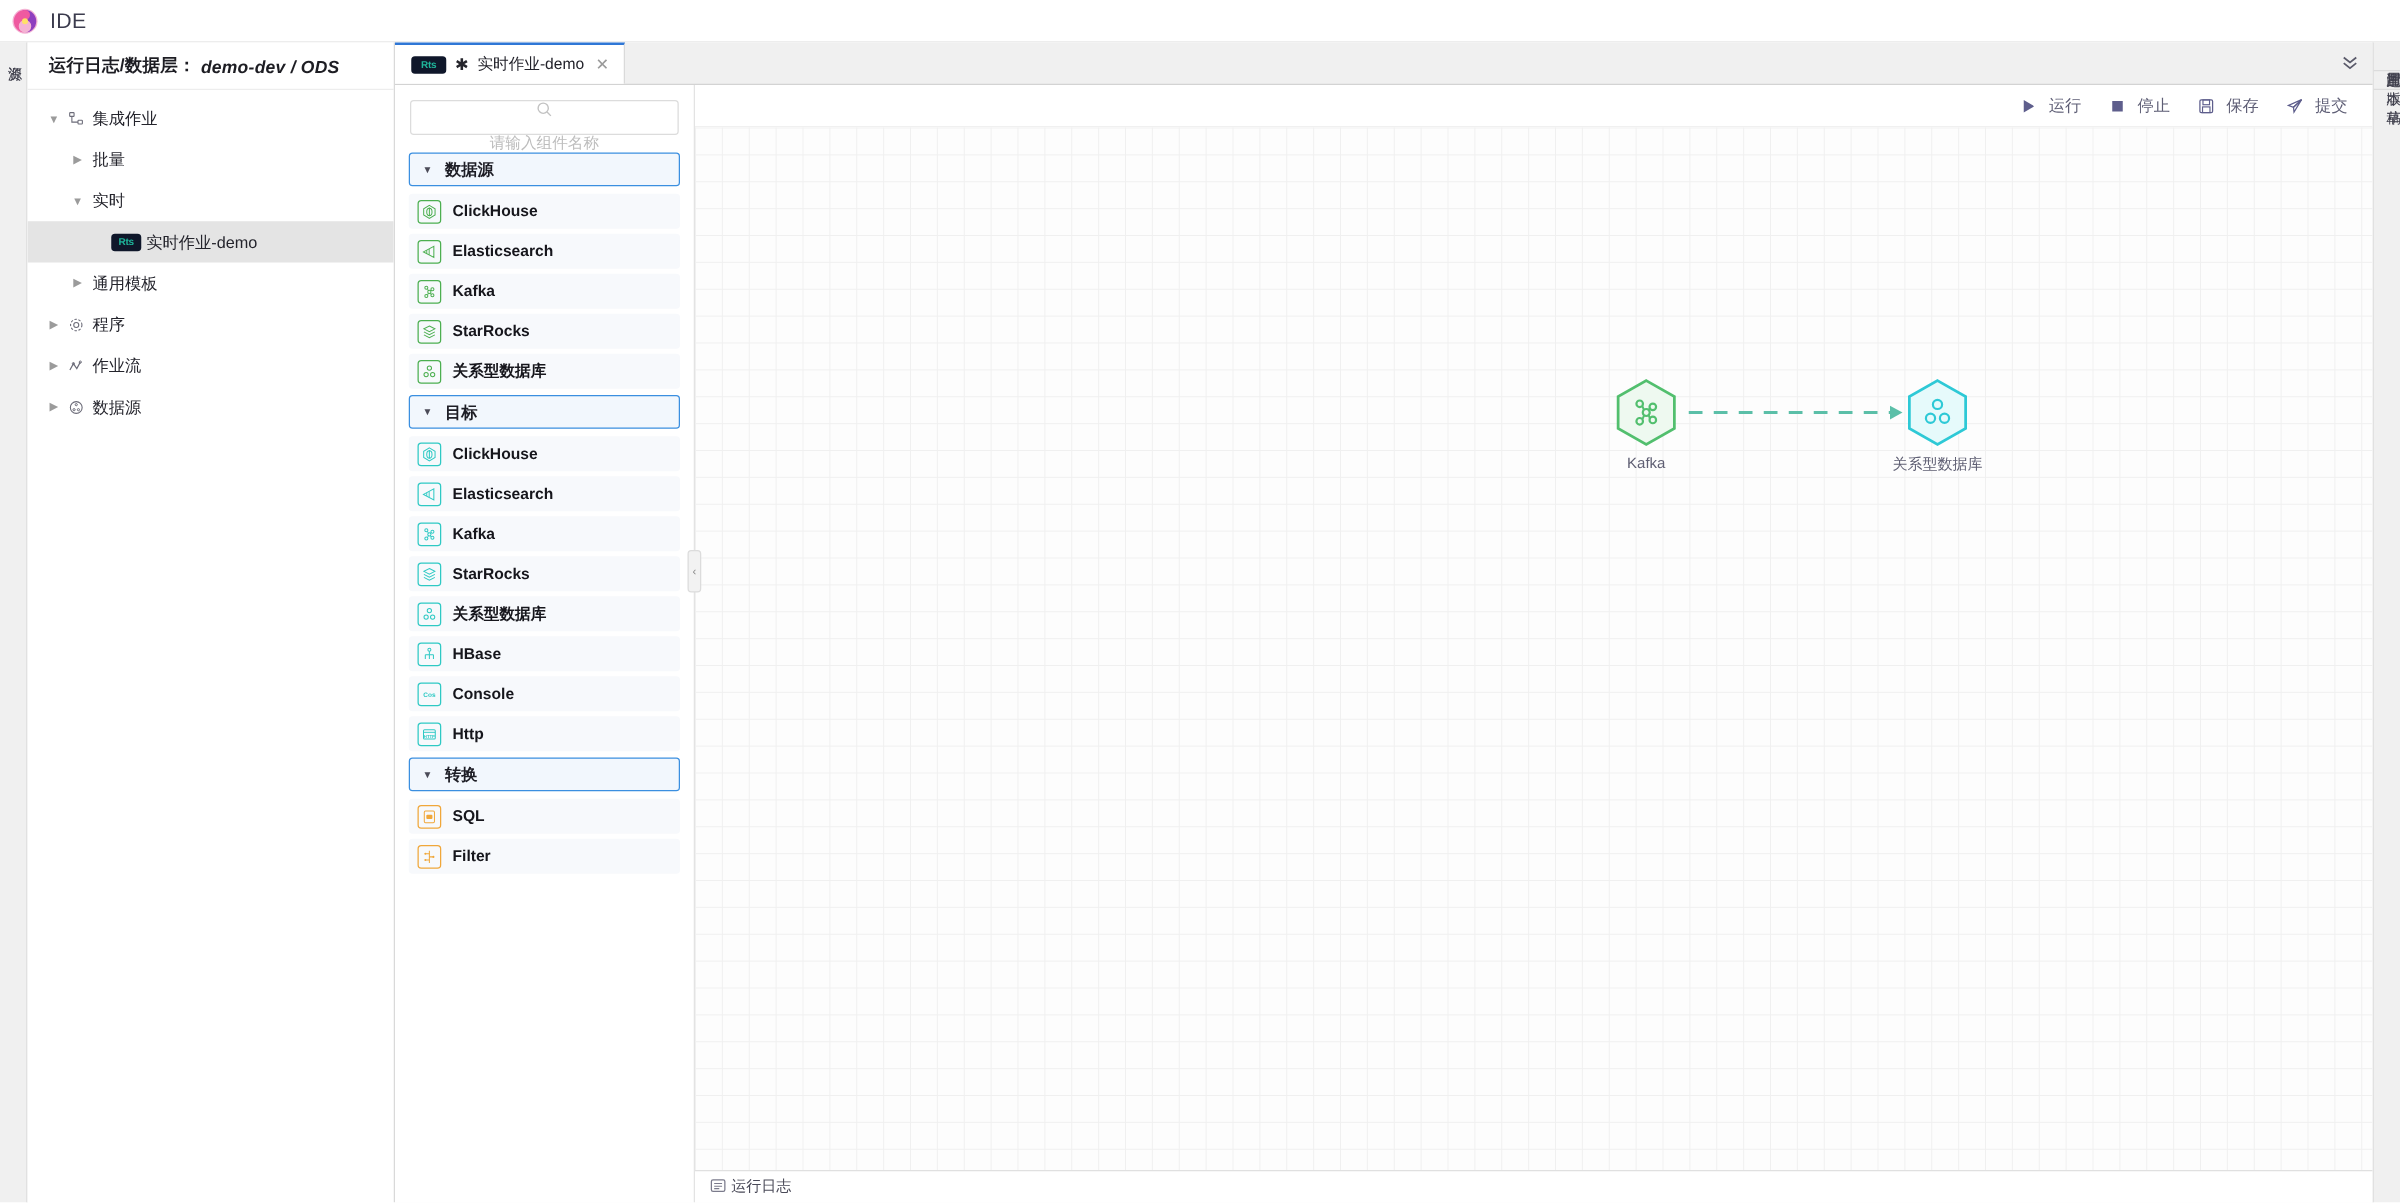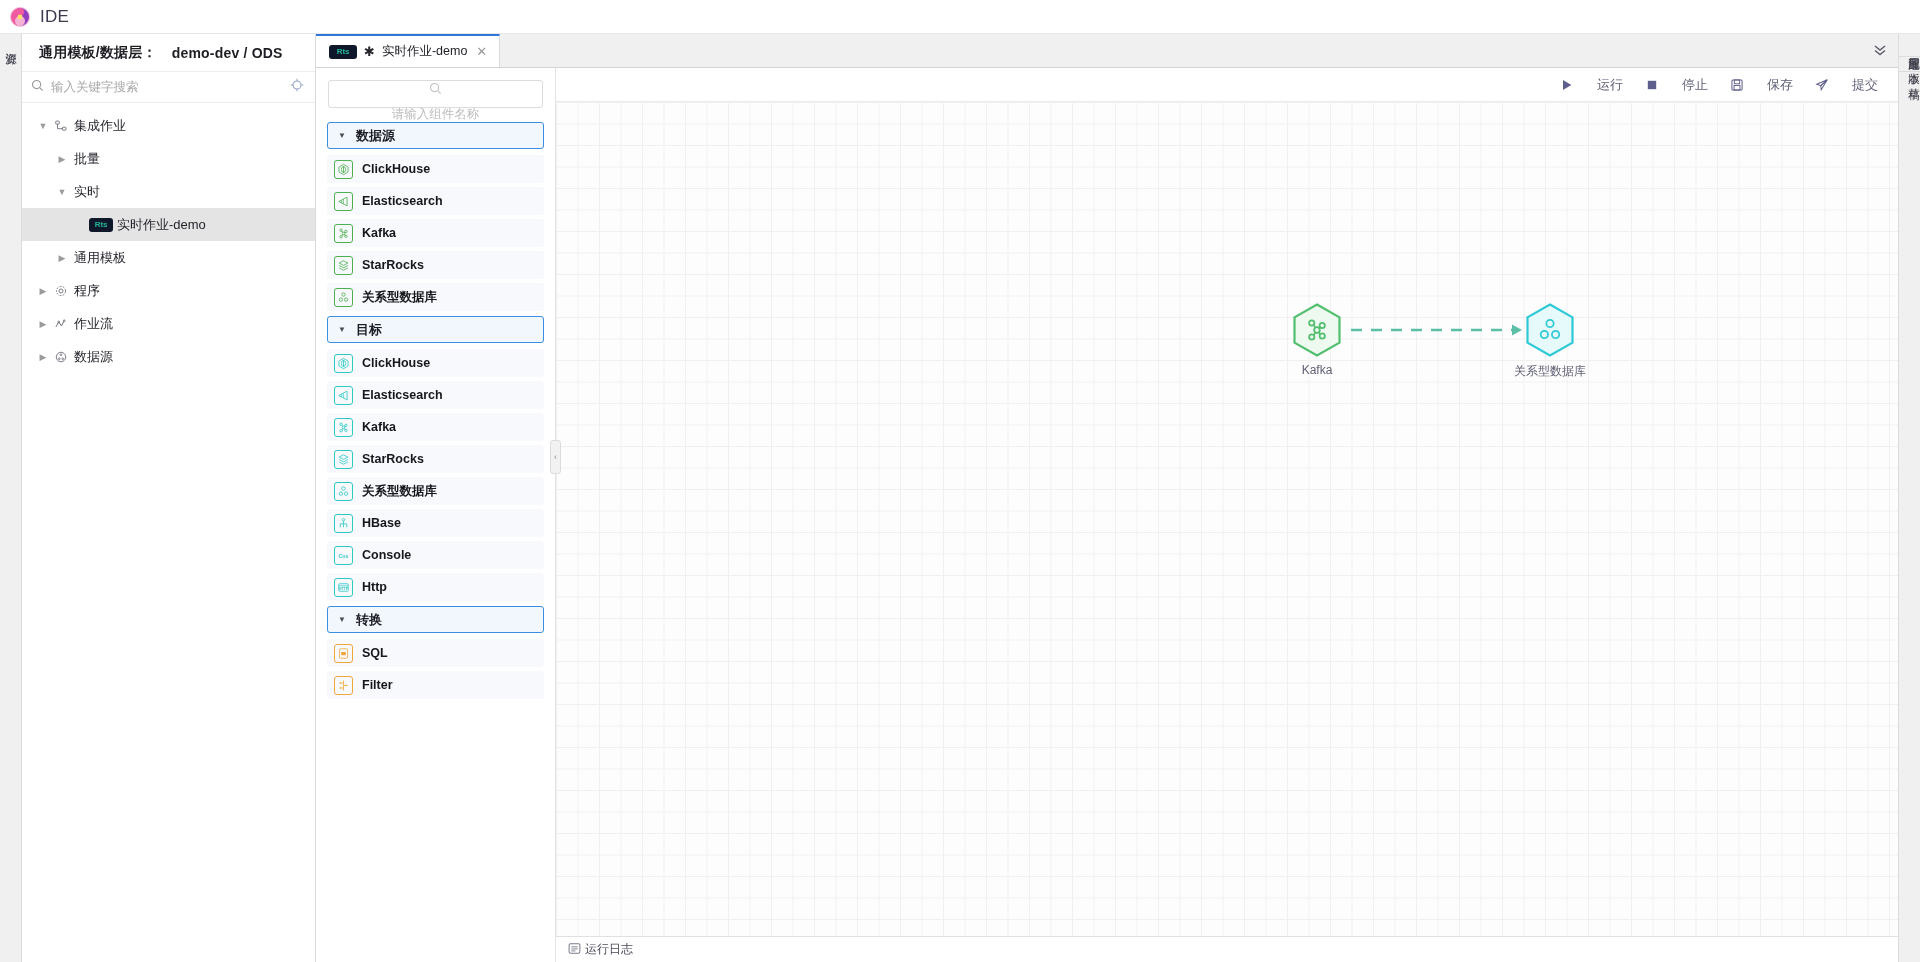--- a/index.html
+++ b/index.html
@@ -36,21 +36,21 @@
   
   .tree-panel {
     width: 294px; min-width: 294px; background: #ffffff;
     border-right: 1px solid #d9d9d9; display: flex; flex-direction: column;
   }
   .tree-header {
     height: 38px; min-height: 38px; display: flex; align-items: center;
     padding-left: 17px; font-size: 14px; font-weight: bold; color: #1d1d23;
     letter-spacing: .2px; border-bottom: 1px solid #ededed;
   }
-  .tree-header .proj { margin-left: 15px; }
+  .tree-header .proj { margin-left: 4px; font-style: italic; }
   .tree-search {
     height: 31px; min-height: 31px; display: flex; align-items: center;
     padding: 0 11px 0 9px; border-bottom: 1px solid #ededed; gap: 7px;
   }
   .tree-search .ph { flex: 1; font-size: 12.5px; color: #a9a9a9; }
   .tree-scroll { flex: 1; overflow: hidden; padding-top: 6px; }
 
   .tnode {
     height: 33px; display: flex; align-items: center; font-size: 13px;
     color: #24242c; cursor: default; padding-right: 8px;
@@ -131,21 +131,21 @@
   }
 
   
   .canvas-col { flex: 1; display: flex; flex-direction: column; min-width: 0; }
   .canvas-toolbar {
     height: 34px; min-height: 34px; background: #fff; display: flex;
     align-items: center; justify-content: flex-end; gap: 22px; padding-right: 20px;
     border-bottom: 1px solid #ececec;
   }
   .tbtn {
-    display: flex; align-items: center; gap: 23px; font-size: 13px;
+    display: flex; align-items: center; gap: 9px; font-size: 13px;
     color: #5e5e75; cursor: pointer;
   }
   .tbtn .ticon { display: flex; align-items: center; color: #5e5e75; }
 
   .canvas {
     flex: 1; position: relative; overflow: hidden; background-color: #fdfdfd;
     background-image:
       linear-gradient(to right, #f0f0f0 1px, transparent 1px),
       linear-gradient(to bottom, #f0f0f0 1px, transparent 1px);
     background-size: 21.5px 21.5px;
@@ -193,42 +193,24 @@
   </div>
 
   <div class="body-row">
 
     <div class="left-rail">
       <div class="rail-vtext">资源</div>
     </div>
 
     <div class="tree-panel">
       <div class="tree-header">
-        <span>通用模板/数据层：</span>
+        <span>运行日志/数据层：</span>
         <span class="proj">demo-dev / ODS</span>
       </div>
 
-      <div class="tree-search">
-        <span>
-          <svg width="13" height="13" viewBox="0 0 14 14">
-              <circle cx="6" cy="6" r="4.4" fill="none" stroke="#9a9a9a" stroke-width="1.2"></circle>
-              <line x1="9.3" y1="9.3" x2="12.6" y2="12.6" stroke="#9a9a9a" stroke-width="1.2"></line>
-            </svg>
-        </span>
-        <span class="ph">输入关键字搜索</span>
-        <span>
-          <svg width="14" height="14" viewBox="0 0 16 16">
-              <circle cx="8" cy="8" r="4.6" fill="none" stroke="#9aa7c4" stroke-width="1.2"></circle>
-              <line x1="8" y1="0.8" x2="8" y2="4" stroke="#9aa7c4" stroke-width="1.2"></line>
-              <line x1="8" y1="12" x2="8" y2="15.2" stroke="#9aa7c4" stroke-width="1.2"></line>
-              <line x1="0.8" y1="8" x2="4" y2="8" stroke="#9aa7c4" stroke-width="1.2"></line>
-              <line x1="12" y1="8" x2="15.2" y2="8" stroke="#9aa7c4" stroke-width="1.2"></line>
-            </svg>
-        </span>
-      </div>
 
       <div class="tree-scroll" id="tree-scroll">
           <div class="tnode" style="padding-left: 13px;">
             <span class="caret">▼</span>
             <span class="tico">
               <svg width="14" height="14" viewBox="0 0 16 16">
                 <rect x="2" y="2.4" width="4" height="3.4" rx=".6" fill="none" stroke="#6b6b78" stroke-width="1"></rect>
                 <rect x="9.6" y="9.4" width="4" height="3.4" rx=".6" fill="none" stroke="#6b6b78" stroke-width="1"></rect>
                 <path d="M4 5.8v5.3h5.6" fill="none" stroke="#6b6b78" stroke-width="1"></path>
               </svg>

